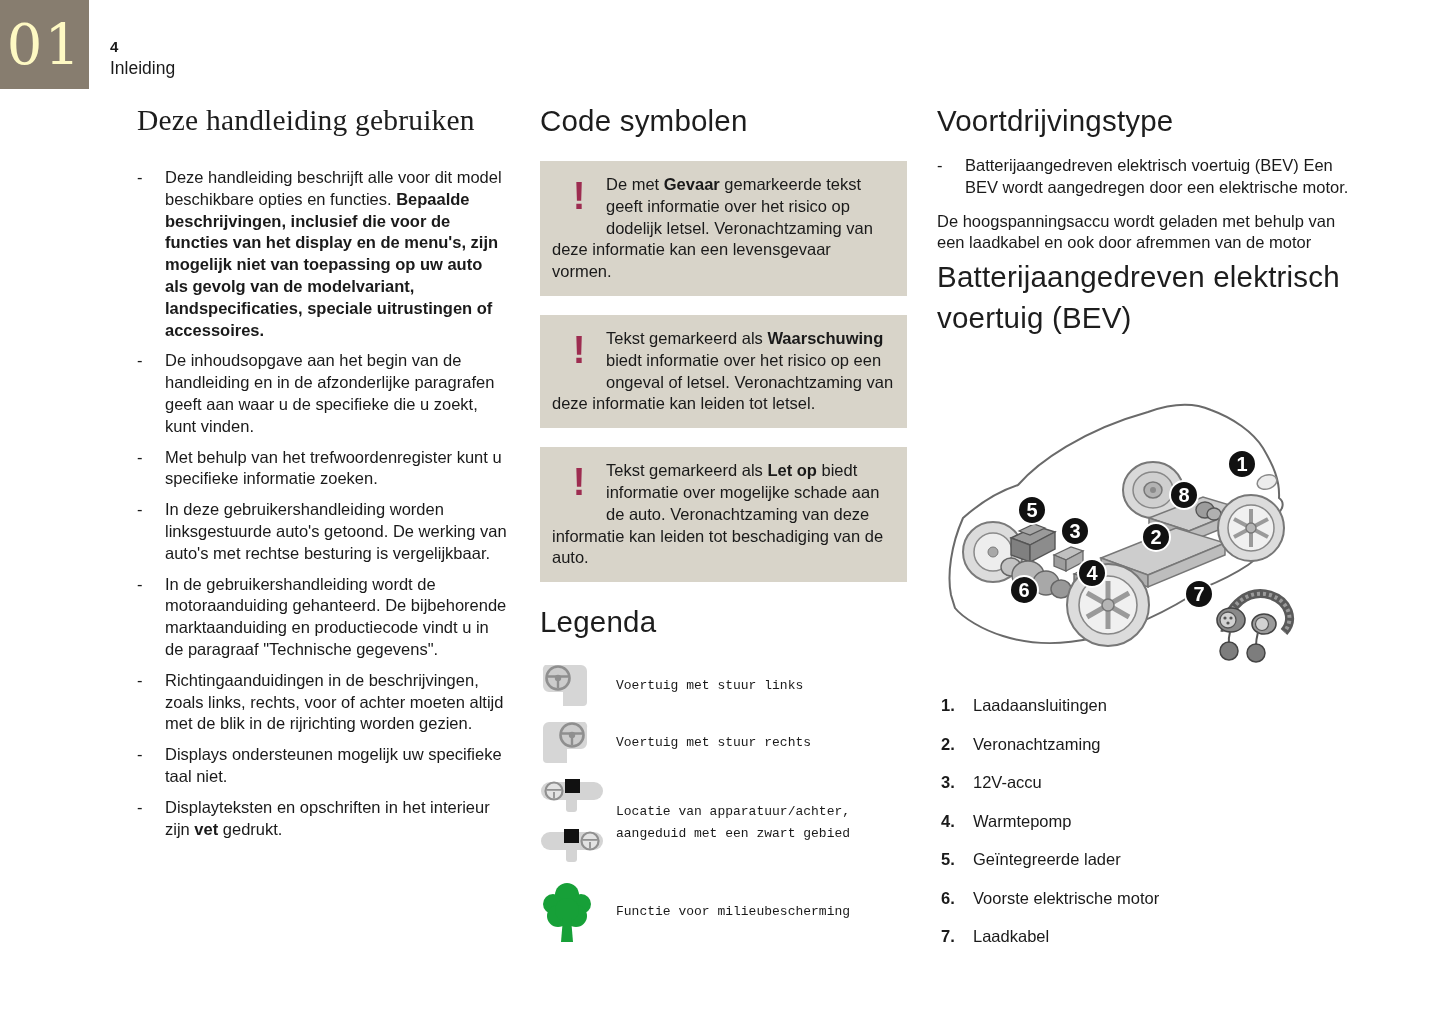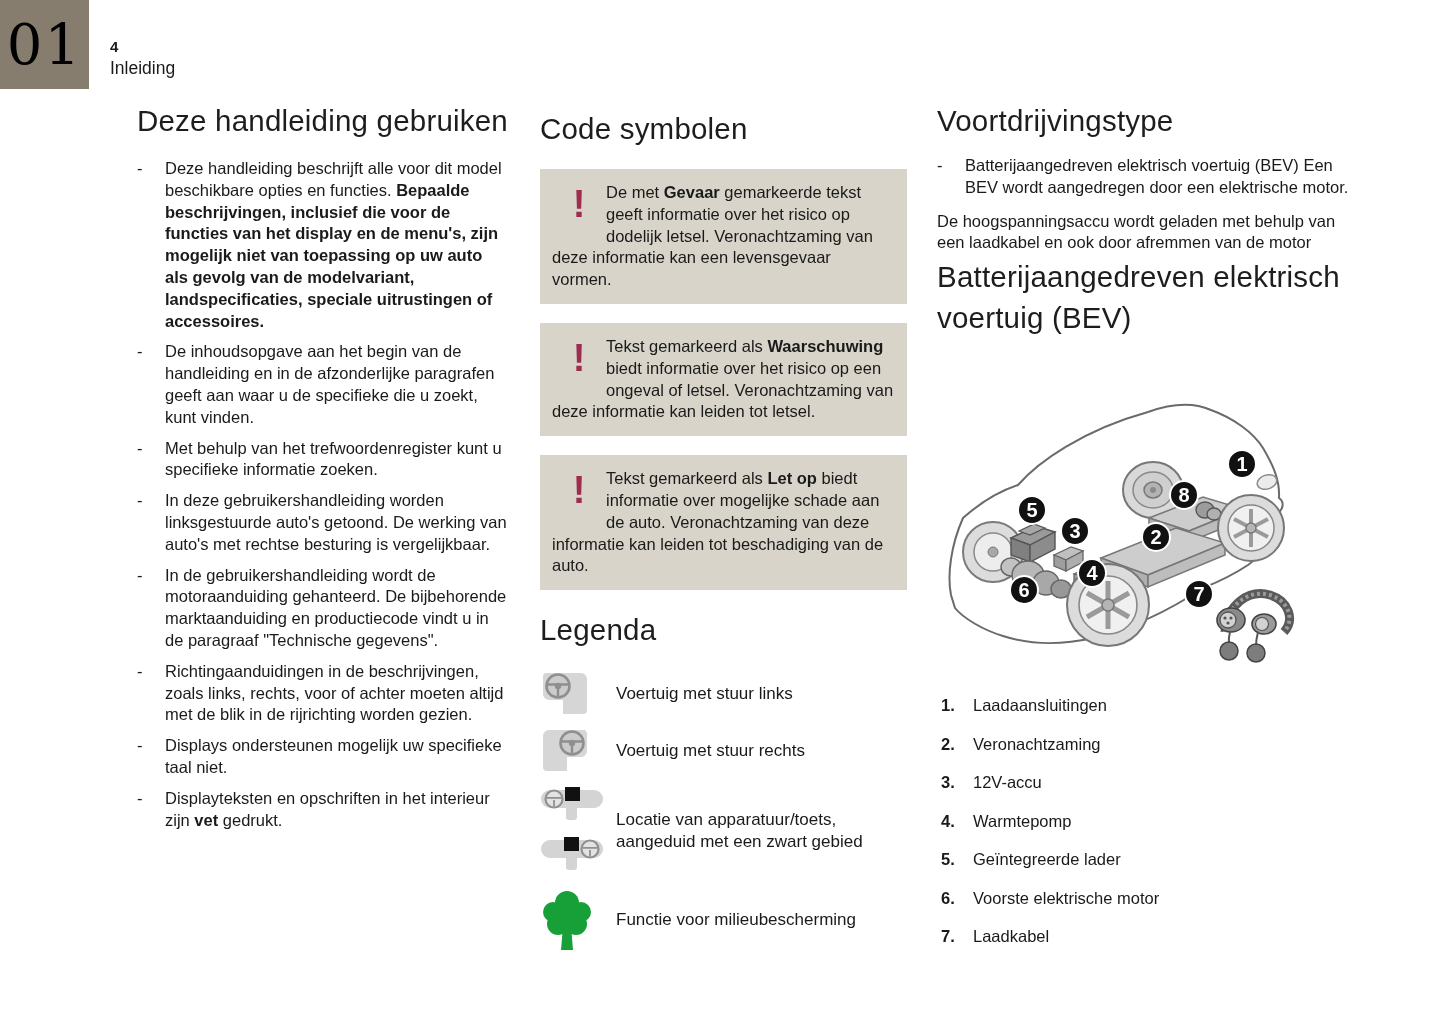--- a/index.html
+++ b/index.html
@@ -5,56 +5,56 @@
   html,body{margin:0;padding:0;background:#ffffff;}
   .page{
     position:relative;width:1445px;height:1018px;background:#fff;overflow:hidden;
     font-family:"Liberation Sans", sans-serif;color:#1a1a1a;
     -webkit-font-smoothing:antialiased;
   }
   
   .chapter-box{
     position:absolute;left:0;top:0;width:89px;height:89px;background:#877d6f;
     display:flex;align-items:center;justify-content:center;
-    color:#000000;font-family:"DejaVu Serif", serif;font-size:56px;font-weight:400;letter-spacing:2px;
+    color:#fef9c3;font-family:"DejaVu Serif", serif;font-size:56px;font-weight:400;letter-spacing:2px;
   }
   .page-num{position:absolute;left:110px;top:38px;font-size:15px;font-weight:700;}
   .section-name{position:absolute;left:110px;top:58px;font-size:17.5px;}
 
   h1.doc{
     font-size:29.5px;font-weight:500;line-height:41px;margin:0;color:#1d1d1d;letter-spacing:0.2px;
   }
   .body-txt{font-size:16.5px;line-height:21.8px;}
   .bold{font-weight:700;}
 
   
   .col-left{position:absolute;left:137px;top:100px;width:371px;}
-  .col-mid{position:absolute;left:540px;top:108px;width:367px;}
+  .col-mid{position:absolute;left:540px;top:100px;width:367px;}
   .col-right{position:absolute;left:937px;top:100px;width:414px;}
 
-  .col-left h1.doc{margin-bottom:17px;}
+  .col-left h1.doc{margin-bottom:26px;font-family:Liberation Serif, serif;}
   ul.dash{list-style:none;margin:0;padding:0;}
   ul.dash li{display:flex;margin-bottom:9px;}
   ul.dash .dash-mark{flex:0 0 28px;}
   ul.dash .li-body{flex:1;}
 
   
   .col-mid h1.doc{margin-bottom:20px;}
   .notice{
     background:#d8d4c9;padding:13px 12px 13px 12px;margin-bottom:19px;
     font-size:16.5px;line-height:21.8px;
   }
   .notice .excl{
     float:left;width:34px;height:44px;margin:0 10px 2px 10px;
     color:#9d2c50;font-size:38px;line-height:44px;font-weight:700;text-align:center;
   }
   .legend-title{margin-top:19px;margin-bottom:18px;}
   .legend-row{display:flex;align-items:center;margin-bottom:10px;}
   .legend-icon-col{flex:0 0 76px;display:flex;flex-direction:column;gap:6px;}
-  .legend-label{flex:1;font-size:17px;line-height:21.8px;}
+  .legend-label{flex:1;font-size:13px;line-height:21.8px;font-family:Liberation Mono, monospace;}
 
   
   .col-right h1.doc{margin-bottom:14px;}
   .r-bullet{display:flex;margin-bottom:12px;}
   .r-bullet .dash-mark{flex:0 0 28px;}
   .r-par{margin-bottom:2px;}
   .r-sub{margin-top:6px;}
 
   .bev-svg{position:absolute;left:933px;top:390px;}
   .parts-list{position:absolute;left:941px;top:694px;width:420px;}
@@ -171,21 +171,21 @@
           <rect x="25" y="3" width="15" height="14" fill="#111111"></rect>
         </svg>
         <svg width="66" height="44" viewBox="0 0 66 44">
           <rect x="1" y="6" width="62" height="18" rx="9" fill="#d4d4d4"></rect>
           <rect x="26" y="20" width="11" height="16" rx="3" fill="#d4d4d4"></rect>
           <circle cx="50" cy="15" r="8.5" fill="#e3e3e3" stroke="#909090" stroke-width="2.2"></circle>
           <path d="M42.5,13.8 h15 M50,16 v6.5" stroke="#909090" stroke-width="1.8" fill="none"></path>
           <rect x="24" y="3" width="15" height="14" fill="#111111"></rect>
         </svg>
       </div>
-      <div class="legend-label">Locatie van apparatuur/toets, aangeduid met een zwart gebied</div>
+      <div class="legend-label">Locatie van apparatuur/achter, aangeduid met een zwart gebied</div>
     </div>
 
     <div class="legend-row">
       <div class="legend-icon-col">
         <svg width="54" height="64" viewBox="0 0 54 64">
           <g fill="#17a038">
             <circle cx="27" cy="15" r="12"></circle>
             <circle cx="13" cy="24" r="10"></circle>
             <circle cx="41" cy="24" r="10"></circle>
             <circle cx="18" cy="36" r="11"></circle>

